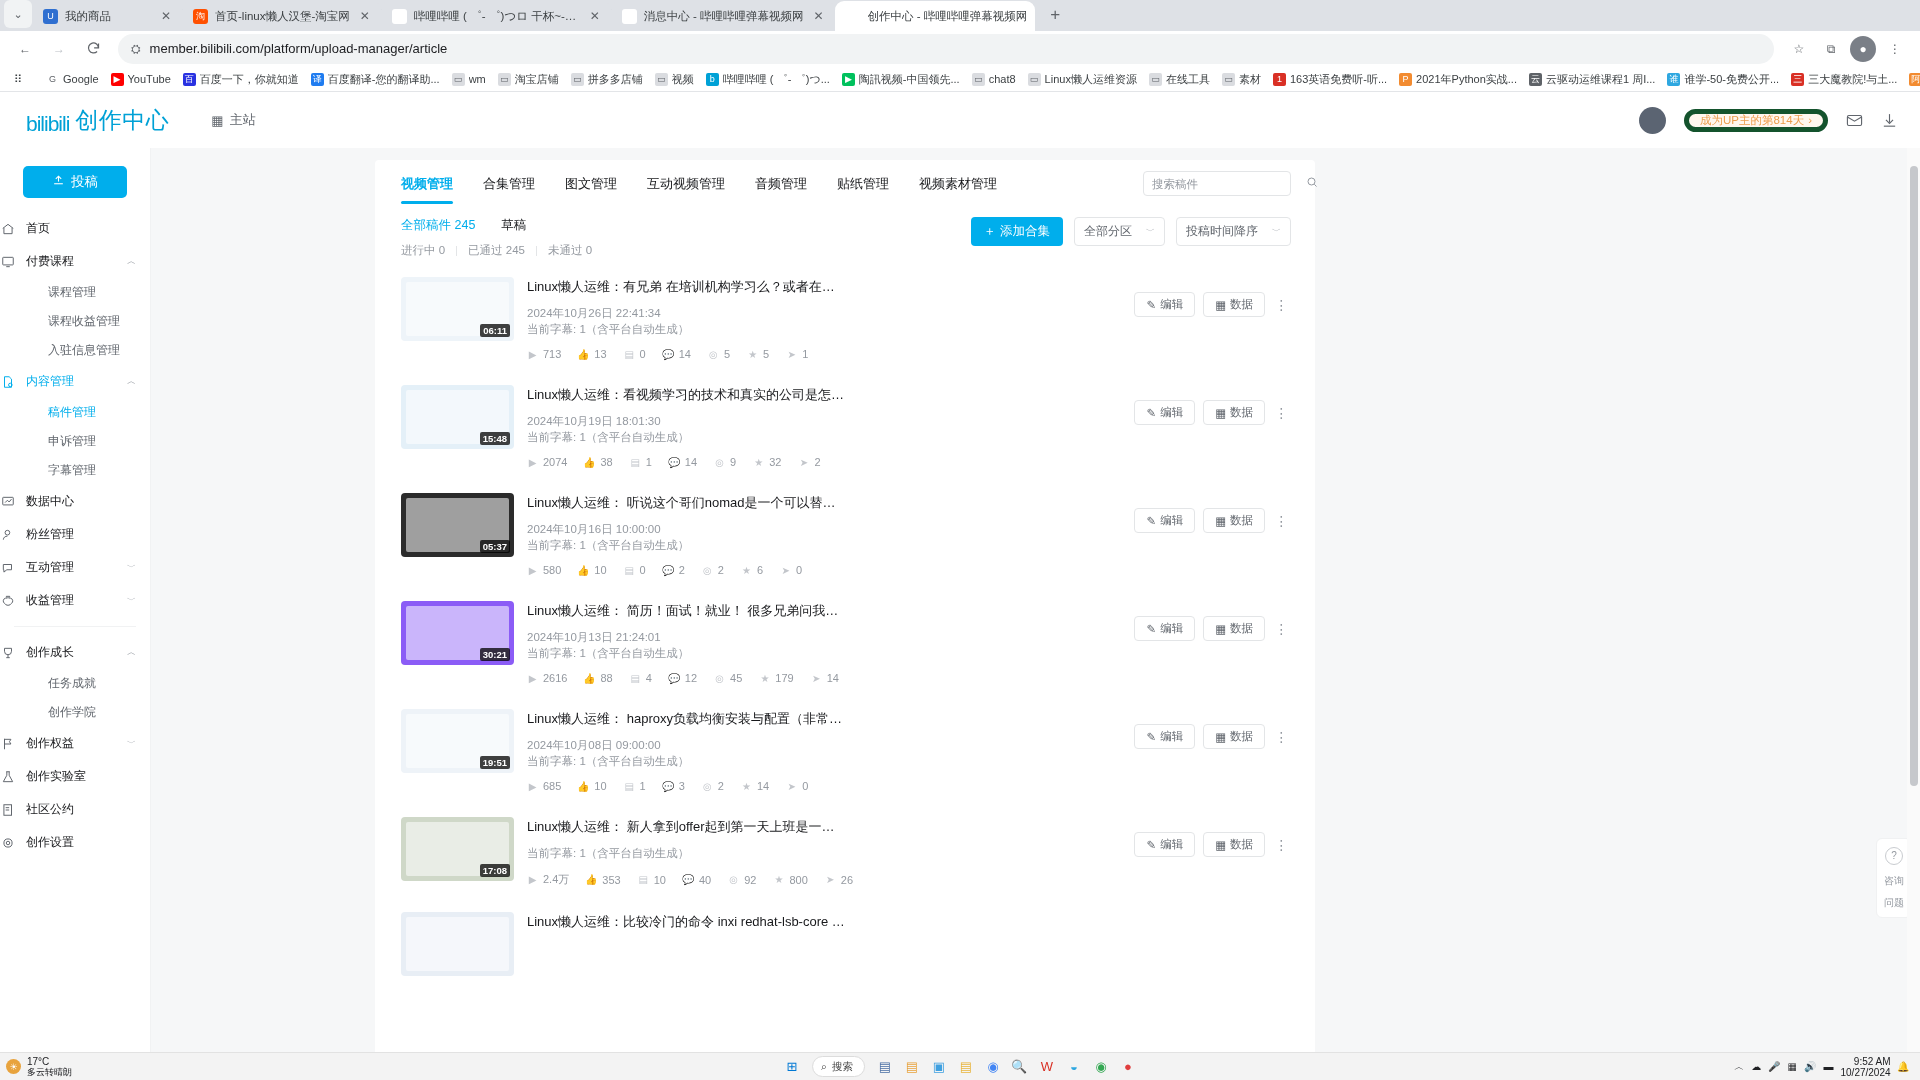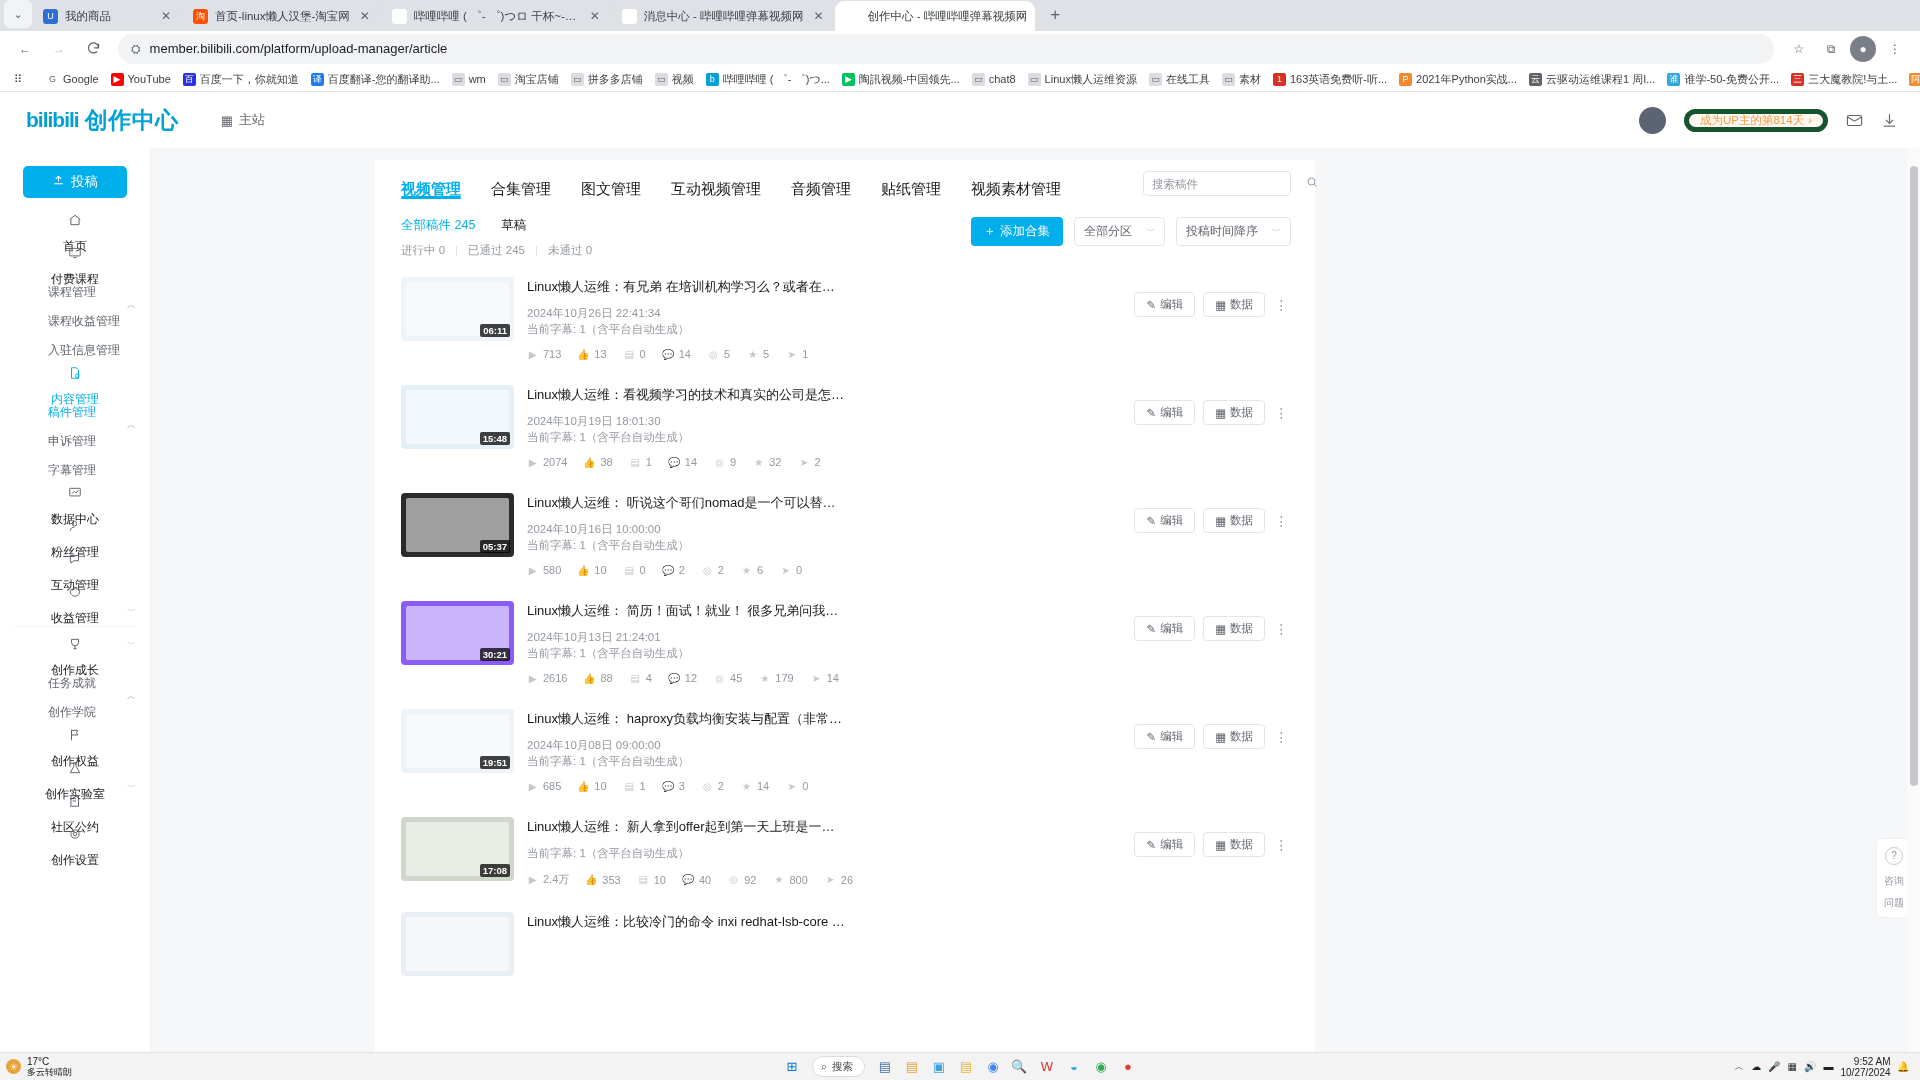--- a/index.html
+++ b/index.html
@@ -94,22 +94,22 @@
   
   #page { flex: 1 1 auto; position: relative; background: #f6f7f8; overflow: hidden; }
 
   .bili-header {
     height: 56px; background: #fff;
     display: flex; align-items: center;
     padding: 0 22px 0 26px;
     position: relative; z-index: 5;
   }
   .logo {
-    font-size: 23px; font-weight: bold; color: #00a1d6;
-    letter-spacing: 0.5px; display: flex; align-items: center; gap: 6px;
+    font-size: 23px; font-weight: normal; color: #00a1d6;
+    letter-spacing: 0.5px; display: flex; align-items: flex-end; gap: 6px;
   }
   .logo .logomark { font-size: 21px; letter-spacing: -1px; }
   .headnav { display: flex; align-items: center; gap: 6px; margin-left: 42px; color: #61666d; font-size: 13px; }
   .header-right { margin-left: auto; display: flex; align-items: center; gap: 18px; }
   .head-avatar { width: 27px; height: 27px; border-radius: 50%; background: #5b6472; }
   .updays {
     height: 23px; padding: 0 11px; border-radius: 12px;
     border: 5px solid #14532d; background: #fff7ef;
     color: #ec9d4c; font-size: 11.5px;
     display: flex; align-items: center; gap: 4px;
@@ -128,21 +128,20 @@
     width: 104px; height: 32px; margin: 8px auto 14px;
     background: #00aeec; color: #fff;
     border-radius: 5px; font-size: 13.5px;
     display: flex; align-items: center; justify-content: center; gap: 6px;
   }
   .nav-item {
     height: 33px; display: flex; align-items: center;
     gap: 11px;
     font-size: 12px; color: #18191c;
     position: relative;
-    flex-direction: column;
   }
   .nav-item .ni-icon { width: 15px; height: 15px; flex: 0 0 15px; display: flex; align-items: center; justify-content: center; color: #61666d; }
   .nav-item.active { color: #00aeec; }
   .nav-item.active .ni-icon { color: #00aeec; }
   .nav-item .chev { margin-left: auto; margin-right: 14px; color: #9499a0; font-size: 9px; }
   .nav-sub {
     height: 29px; display: flex; align-items: center;
     padding-left: 48px; font-size: 12px; color: #61666d;
   }
   .nav-sub.active { color: #00aeec; }
@@ -154,22 +153,22 @@
     margin: 12px 0 0 0;
     background: #fff;
     width: 940px;
     margin-left: 224px;
     min-height: 1000px;
     border-radius: 4px;
     position: relative;
   }
   .tabs-row { display: flex; align-items: center; padding: 11px 24px 0 26px; }
   .vtab {
-    font-size: 15px; color: #18191c;
-    margin-right: 30px; 
+    font-size: 13px; color: #18191c;
+    margin-right: 30px; padding-bottom: 11px;
     position: relative; white-space: nowrap;
   }
   .vtab.active { color: #00aeec; font-weight: bold; }
   .vtab.active::after {
     content: ""; position: absolute; left: 0; right: 0; bottom: 0;
     height: 2.5px; background: #00aeec; border-radius: 2px;
   }
   .searchbox {
     margin-left: auto; width: 148px; height: 25px;
     border: 1px solid #e3e5e7; border-radius: 4px;

